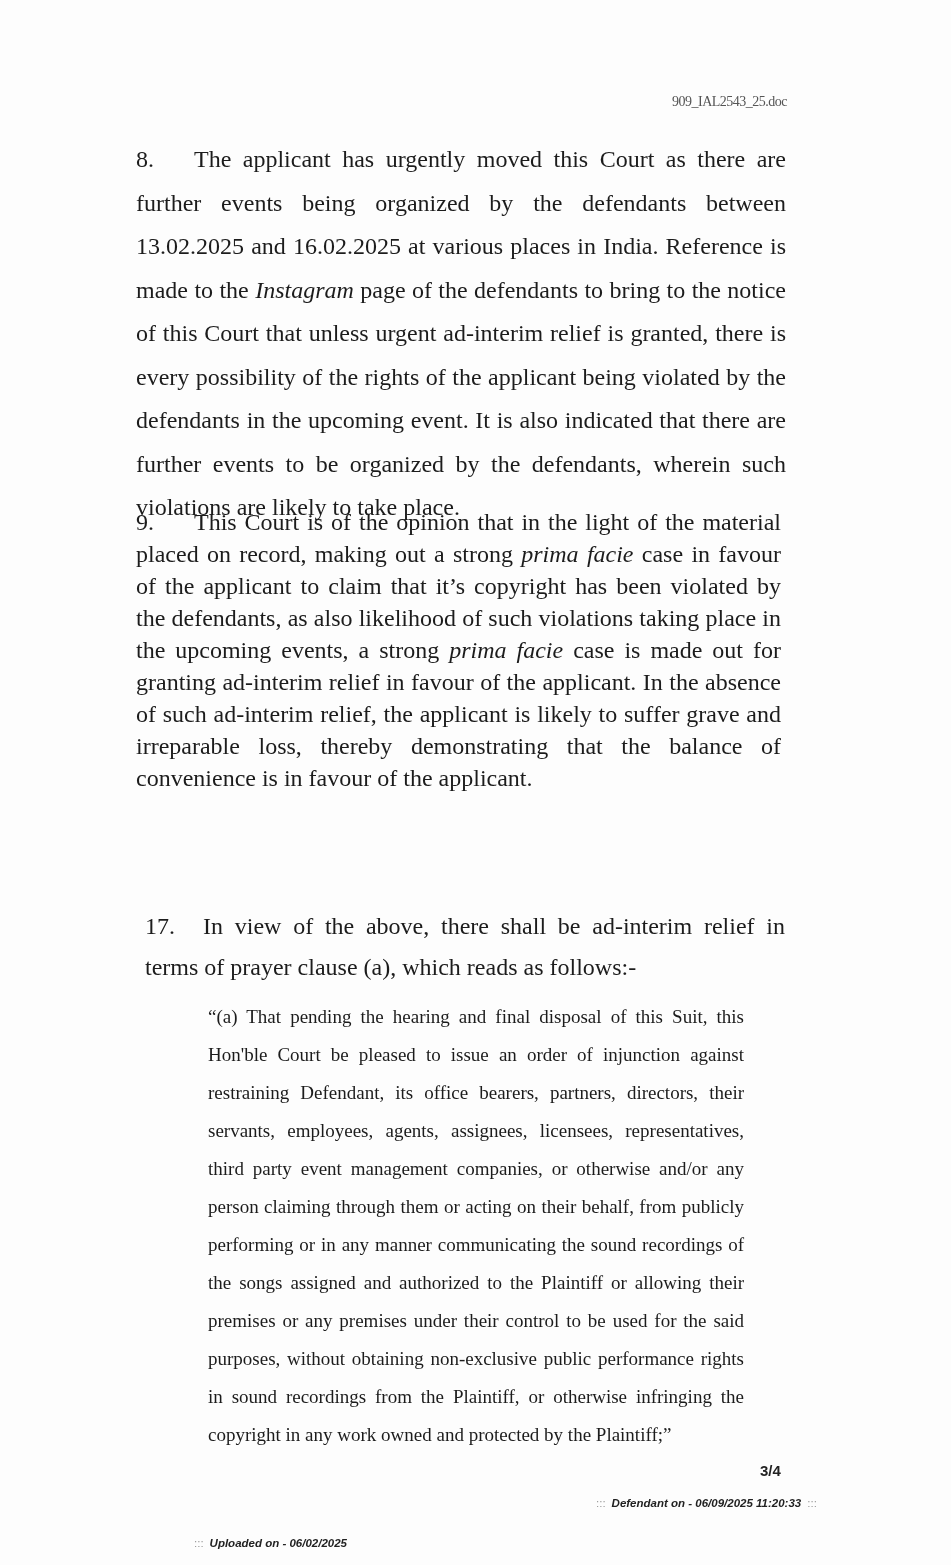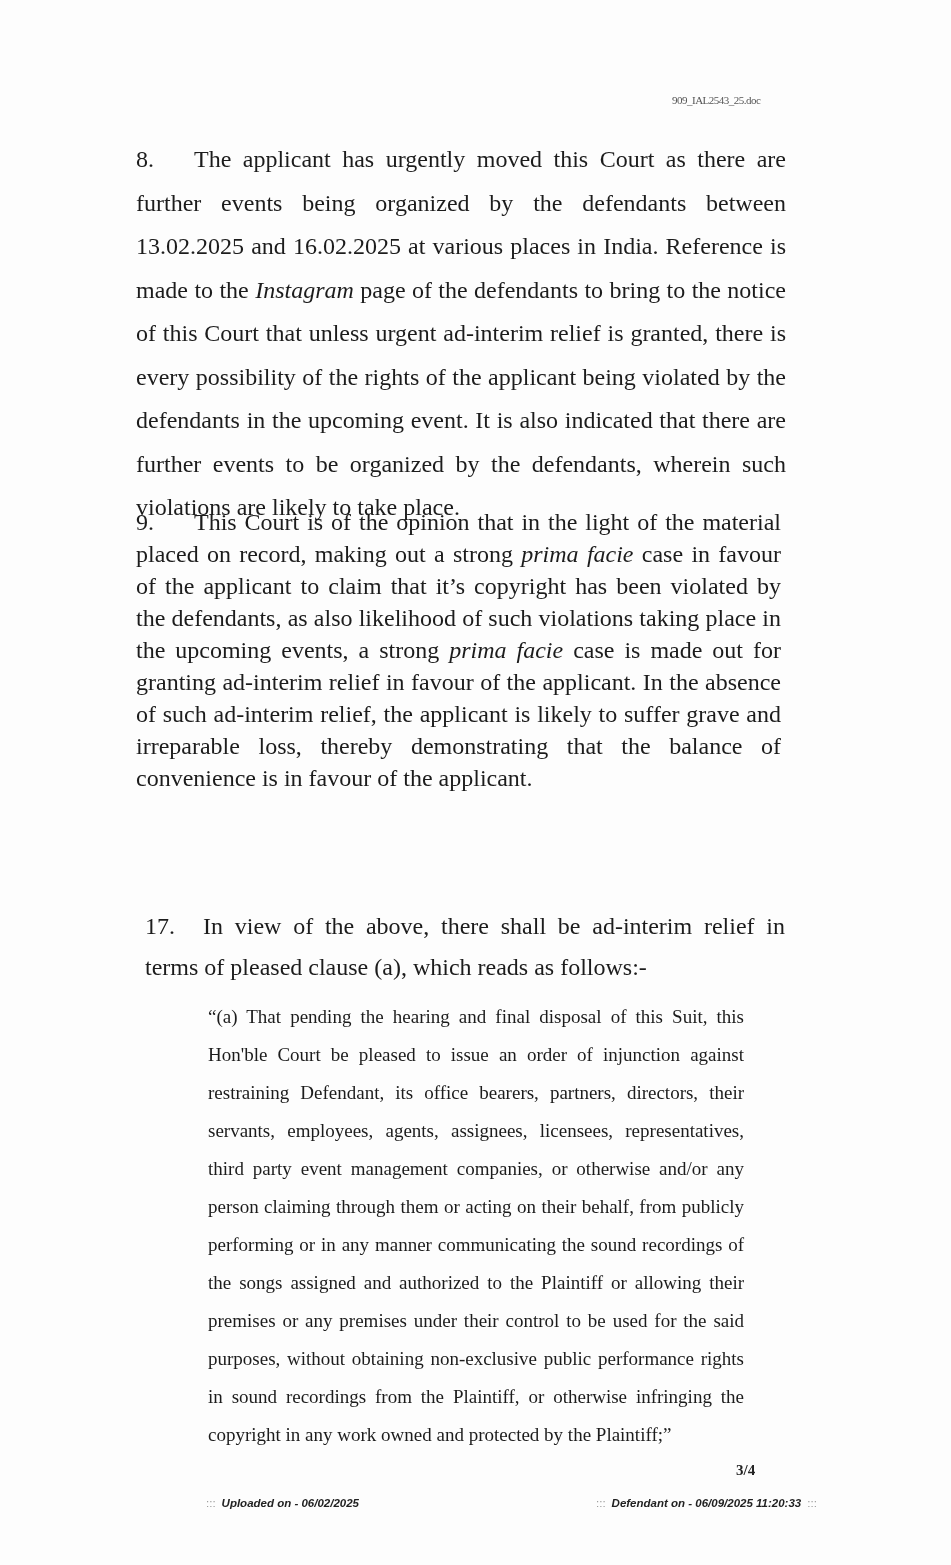--- a/index.html
+++ b/index.html
@@ -1,48 +1,48 @@
 <!DOCTYPE html>
 <html><head>
 <meta charset="utf-8">
 <style>
   html, body { margin: 0; padding: 0; }
   body {
     width: 951px; height: 1565px; background: #fdfdfd; position: relative; overflow: hidden;
     font-family: "Liberation Serif", serif; color: #1c1c1c;
   }
-  .header-ref { position: absolute; top: 94px; left: 672px; font-size: 11px; color: #555; letter-spacing: -0.5px; }
+  .header-ref { position: absolute; top: 94px; left: 672px; font-size: 14px; color: #555; letter-spacing: -0.5px; }
   .para { position: absolute; left: 136px; width: 650px; font-size: 24px; line-height: 43.5px; text-align: justify; }
   .para .num { display: inline-block; width: 58px; }
   .p8 { top: 138px; }
   .p9 { top: 506px; left: 136px; width: 645px; line-height: 32px; }
   .p10 { top: 906px; left: 145px; width: 640px; line-height: 41px; }
   .quote { position: absolute; top: 998px; left: 208px; width: 536px; font-size: 19px; line-height: 38px; text-align: justify; }
   em { font-style: italic; }
-  .page-num { position: absolute; top: 1462px; left: 736px; font-family: Liberation Serif, serif; font-weight: bold; font-size: 15px; color: #222; }
+  .page-num { position: absolute; top: 1462px; left: 760px; font-family: Liberation Sans, sans-serif; font-weight: bold; font-size: 15px; color: #222; }
   .footer { position: absolute; top: 1497px; font-family: "Liberation Sans", sans-serif; font-size: 11.5px; font-weight: bold; font-style: italic; color: #222; }
   .footer .dots { font-style: normal; font-weight: normal; color: #999; margin: 0 6px; }
-  .f-left { left: 200px; }
+  .f-left { left: 188px; margin-top: 40px; }
   .f-right { left: 590px; }
 </style>
 </head>
 <body>
 
 <div class="header-ref">909_IAL2543_25.doc</div>
 
 <div class="para p8">
   <span class="num">8.</span><span>The applicant has urgently moved this Court as there are further events being organized by the defendants between 13.02.2025 and 16.02.2025 at various places in India. Reference is made to the </span><em>Instagram</em><span> page of the defendants to bring to the notice of this Court that unless urgent ad-interim relief is granted, there is every possibility of the rights of the applicant being violated by the defendants in the upcoming event. It is also indicated that there are further events to be organized by the defendants, wherein such violations are likely to take place.</span>
 </div>
 
 <div class="para p9">
   <span class="num">9.</span><span>This Court is of the opinion that in the light of the material placed on record, making out a strong </span><em>prima facie</em><span> case in favour of the applicant to claim that it’s copyright has been violated by the defendants, as also likelihood of such violations taking place in the upcoming events, a strong </span><em>prima facie</em><span> case is made out for granting ad-interim relief in favour of the applicant. In the absence of such ad-interim relief, the applicant is likely to suffer grave and irreparable loss, thereby demonstrating that the balance of convenience is in favour of the applicant.</span>
 </div>
 
 <div class="para p10">
-  <span class="num">17.</span><span>In view of the above, there shall be ad-interim relief in terms of pleased clause (a), which reads as follows:-</span>
+  <span class="num">17.</span><span>In view of the above, there shall be ad-interim relief in terms of prayer clause (a), which reads as follows:-</span>
 </div>
 
 <div class="quote">“(a)   That pending the hearing and final disposal of this Suit, this Hon'ble Court be pleased to issue an order of injunction against restraining Defendant, its office bearers, partners, directors, their servants, employees, agents, assignees, licensees, representatives, third party event management companies, or otherwise and/or any person claiming through them or acting on their behalf, from publicly performing or in any manner communicating the sound recordings of the songs assigned and authorized to the Plaintiff or allowing their premises or any premises under their control to be used for the said purposes, without obtaining non-exclusive public performance rights in sound recordings from the Plaintiff, or otherwise infringing the copyright in any work owned and protected by the Plaintiff;”</div>
 
 <div class="page-num">3/4</div>
 
 <div class="footer f-left">
   <span class="dots">:::</span><span>Uploaded on</span>
   <span>- 06/02/2025</span>
 </div>

